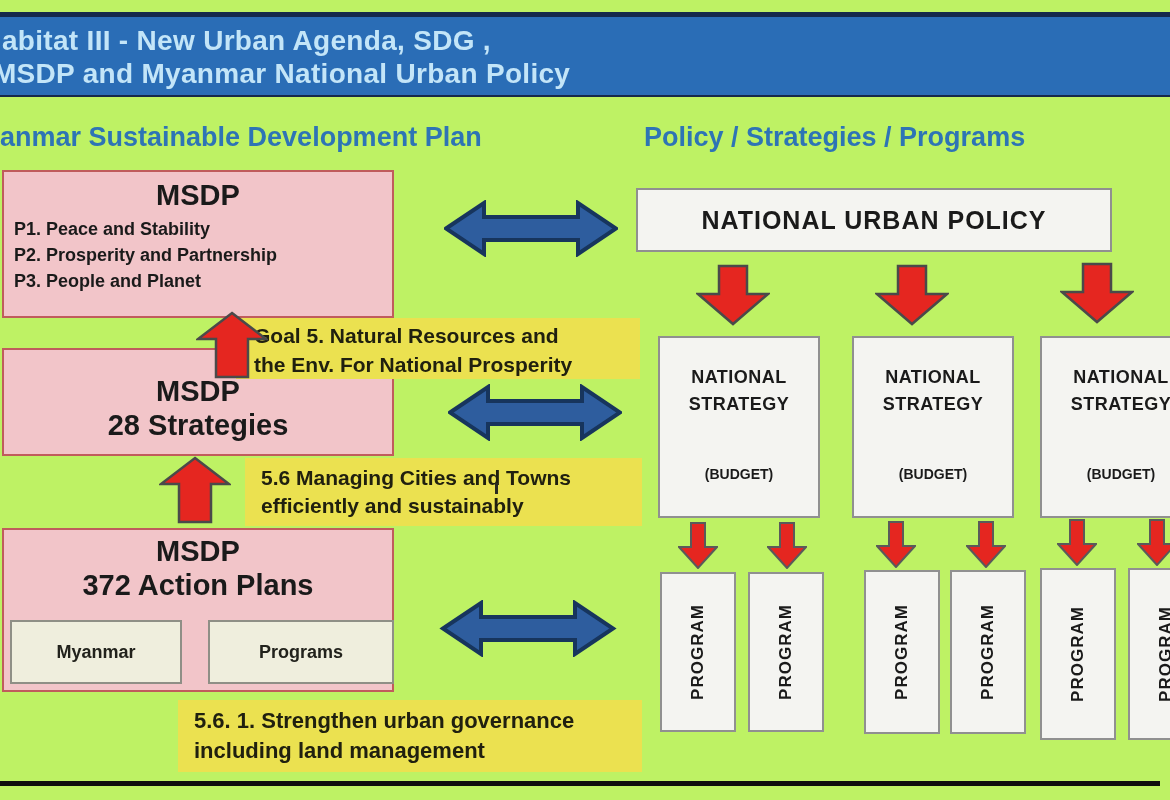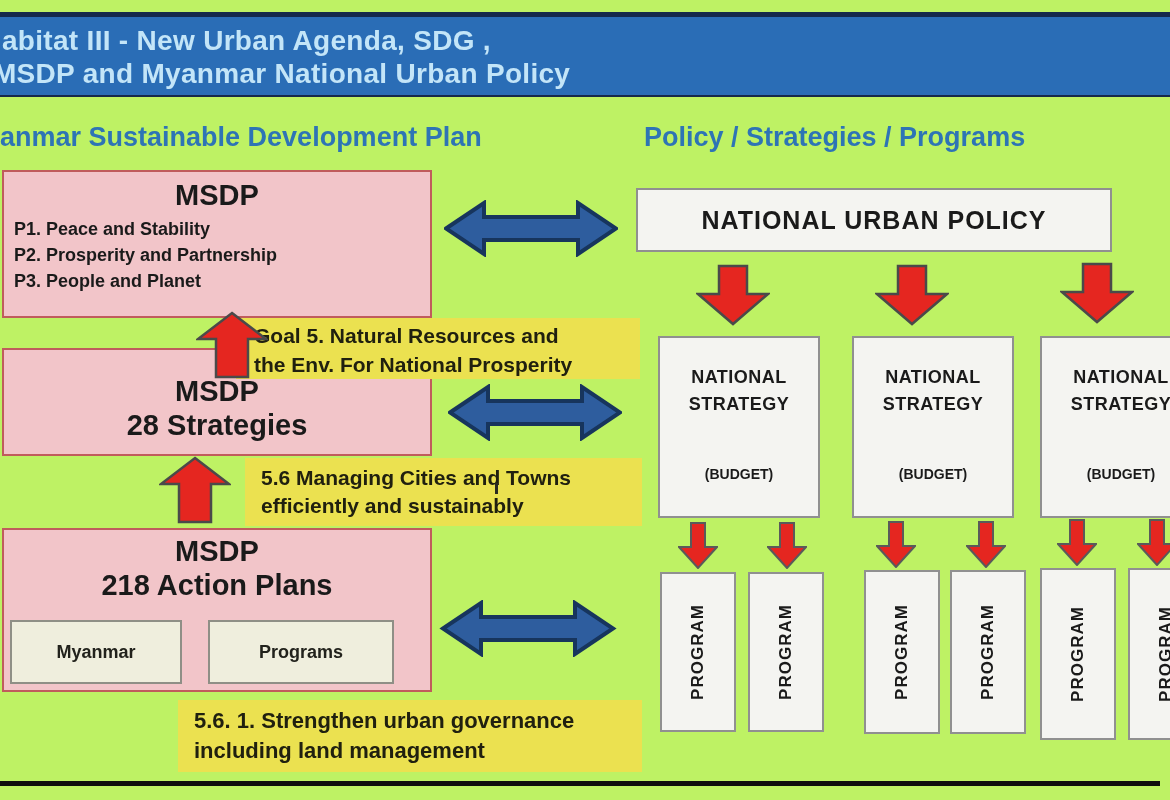--- a/index.html
+++ b/index.html
@@ -14,21 +14,21 @@
     font-size:28px;font-weight:bold;white-space:nowrap;letter-spacing:.3px;}
   .banner .h-line2{top:41px;left:-7px;}
 
   
   .col-title{position:absolute;top:122px;color:var(--title-blue);font-size:27px;
     font-weight:bold;white-space:nowrap;}
   .col-title.left{left:0;}
   .col-title.right{left:644px;}
 
   
-  .pink{position:absolute;left:2px;width:430px;background:var(--pink);
+  .pink{position:absolute;left:2px;width:392px;background:var(--pink);
     border:2px solid var(--pink-border);box-sizing:border-box;color:var(--ink);}
   .pink .p-title{text-align:center;font-size:29px;font-weight:bold;line-height:34px;}
   .pink1{top:170px;height:148px;padding-top:6px;}
   .pink1 .bullets{margin-top:4px;padding-left:10px;font-size:18px;font-weight:bold;line-height:26px;}
   .pink2{top:348px;height:108px;padding-top:24px;}
   .pink3{top:528px;height:164px;padding-top:4px;}
   .cream{position:absolute;top:90px;height:64px;background:var(--cream);
     border:2px solid #8f8f86;box-sizing:border-box;display:flex;align-items:center;
     justify-content:center;font-size:18px;font-weight:bold;color:#22221c;}
   .cream.c1{left:6px;width:172px;}
@@ -96,21 +96,21 @@
     </div>
   </div>
 
   <div class="pink pink2">
     <div class="p-title">MSDP</div>
     <div class="p-title">28 Strategies</div>
   </div>
 
   <div class="pink pink3">
     <div class="p-title">MSDP</div>
-    <div class="p-title">218 Action Plans</div>
+    <div class="p-title">372 Action Plans</div>
     <div class="cream c1">Myanmar</div>
     <div class="cream c2">Programs</div>
   </div>
 
   <div class="note note1">Goal 5. Natural Resources and
 the Env. For National Prosperity</div>
   <div class="note note2">5.6 Managing Cities and Towns
 efficiently and sustainably</div>
   <div class="note note3">5.6. 1. Strengthen urban governance
 including land management</div>

